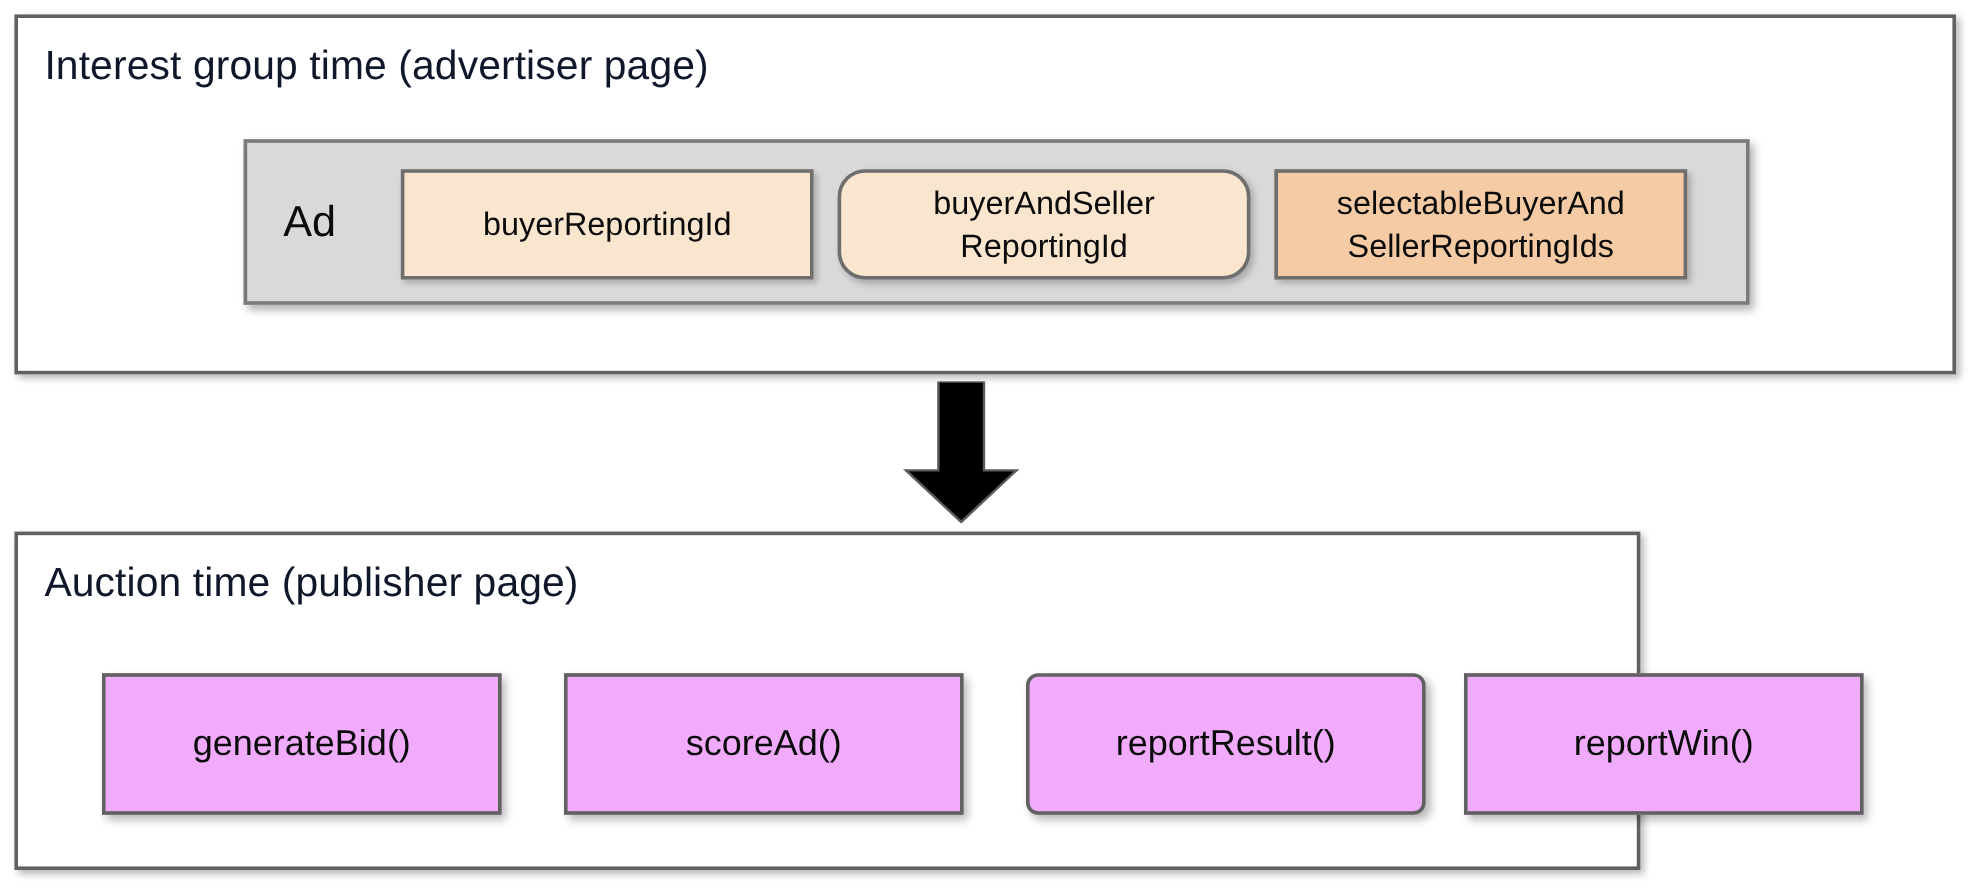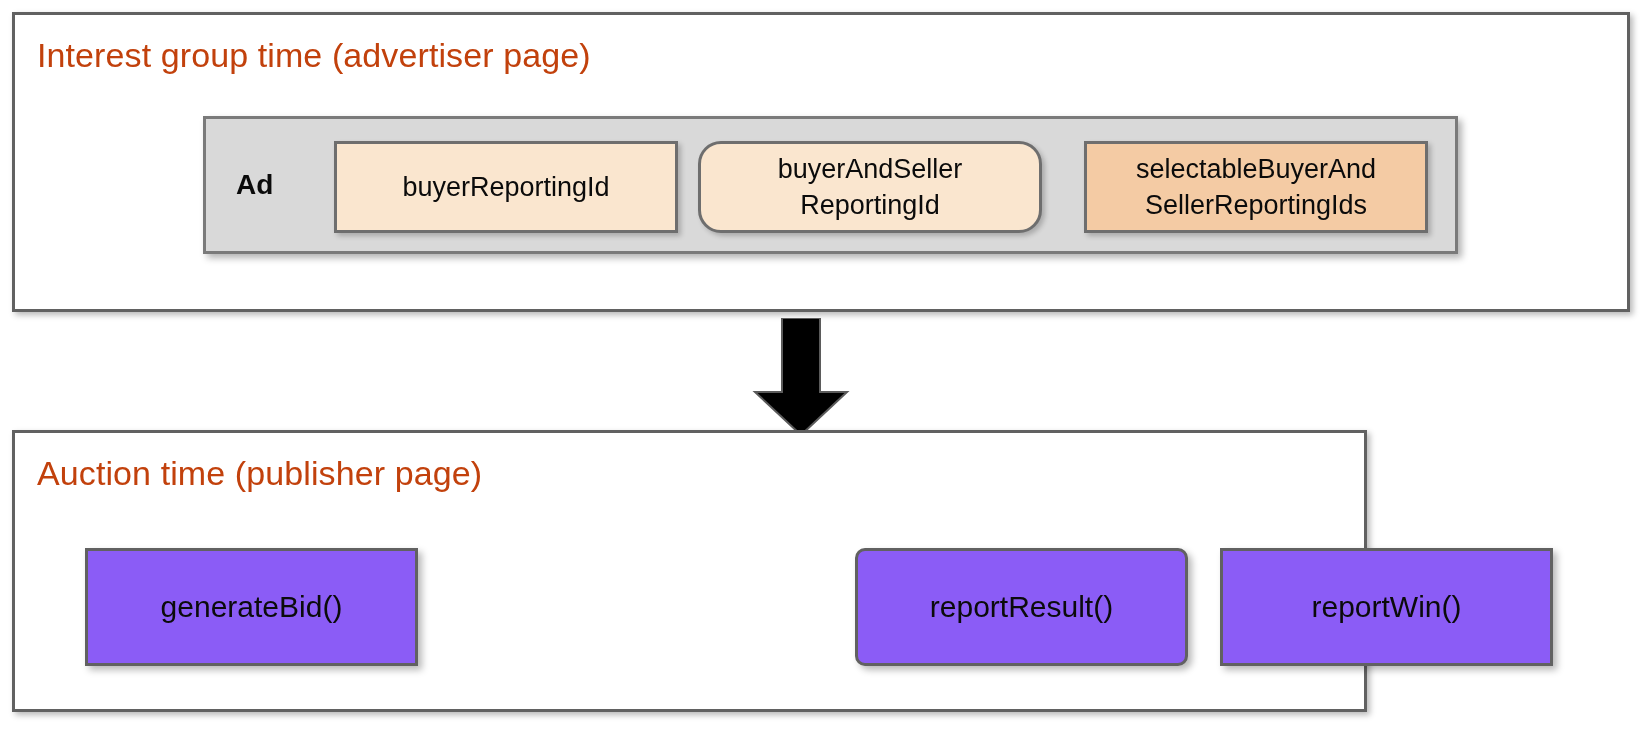--- a/index.html
+++ b/index.html
@@ -28,31 +28,31 @@
     box-shadow: 3px 3px 6px rgba(0,0,0,0.28);
   }
   #panel-advertiser {
     left: 12px;
     top: 12px;
     width: 1618px;
     height: 300px;
   }
   #panel-publisher {
     left: 12px;
-    top: 430px;
+    top: 443px;
     width: 1355px;
     height: 282px;
   }
   .panel-title {
     position: absolute;
     left: 22px;
     top: 18px;
     font-size: 34px;
     line-height: 44px;
-    color: #c2410c;
+    color: #0f172a;
     letter-spacing: 0.1px;
     white-space: nowrap;
   }
 
   
   #ad-container {
     position: absolute;
     left: 188px;
     top: 101px;
     width: 1255px;
@@ -62,63 +62,63 @@
     box-sizing: border-box;
     box-shadow: 4px 4px 7px rgba(0,0,0,0.30);
   }
   #ad-label {
     position: absolute;
     left: 30px;
     top: 0;
     height: 132px;
     display: flex;
     align-items: center;
-    font-size: 28px;
-    font-weight: bold;
+    font-size: 36px;
+    font-weight: normal;
     color: #0b0b0b;
   }
 
   
   .idbox {
     position: absolute;
     top: 22px;
     height: 92px;
     border: 3px solid #6e6e6e;
     box-sizing: border-box;
     display: flex;
     align-items: center;
     justify-content: center;
     text-align: center;
     font-size: 27px;
     line-height: 36px;
     color: #0b0b0b;
     box-shadow: 3px 3px 5px rgba(0,0,0,0.22);
   }
   .idbox.light { background: #fae6cf; }
-  .idbox.dark  { background: #f4cba4; margin-left: 22px; }
+  .idbox.dark  { background: #f4cba4; }
 
   #idbox-0 { left: 128px; width: 344px; align-items: center; }
   #idbox-1 { left: 492px; width: 344px; border-radius: 23px; }
   #idbox-2 { left: 856px; width: 344px; }
 
   
   #flow-arrow {
     position: absolute;
     left: 746px;
     top: 318px;
     width: 110px;
     height: 118px;
   }
 
   
   .fnbox {
     position: absolute;
     top: 115px;
     height: 118px;
-    background: #8b5cf6;
+    background: #f0abfc;
     border: 3px solid #616161;
     box-sizing: border-box;
     display: flex;
     align-items: center;
     justify-content: center;
     text-align: center;
     font-size: 30px;
     color: #0b0b0b;
     box-shadow: 4px 4px 7px rgba(0,0,0,0.28);
   }
@@ -166,20 +166,23 @@
   </svg>
 
   <div class="panel" id="panel-publisher">
 
     <div class="panel-title">Auction time (publisher page)</div>
 
     <div class="fnbox" id="fnbox-0">
       <span>generateBid()</span>
     </div>
 
+    <div class="fnbox" id="fnbox-1">
+      <span>scoreAd()</span>
+    </div>
 
     <div class="fnbox" id="fnbox-2">
       <span>reportResult()</span>
     </div>
 
     <div class="fnbox" id="fnbox-3">
       <span>reportWin()</span>
     </div>
 
   </div>

